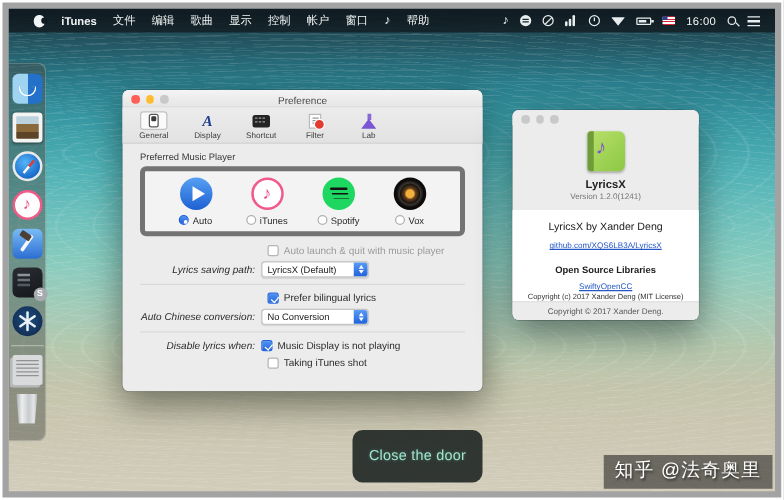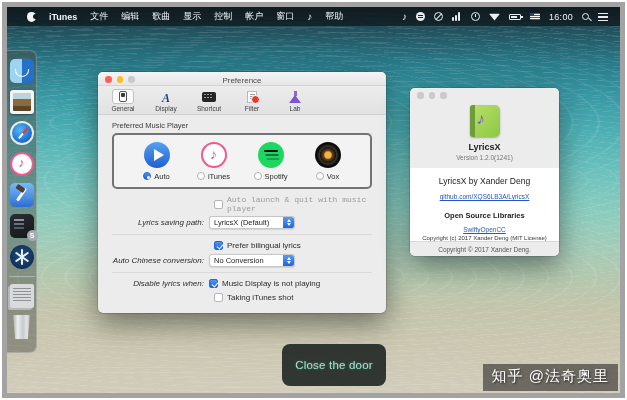--- a/index.html
+++ b/index.html
@@ -107,36 +107,36 @@
   .ti-filter { width:10px; height:12px; background:#fdfdfd; border:1px solid #b9b9b9; position:relative; }
   .ti-filter::before { content:""; position:absolute; left:1.5px; top:2px; width:5px; height:1px; background:#9a9a9a; box-shadow:0 2px 0 #9a9a9a,0 4px 0 #9a9a9a; }
   .ti-filter::after { content:""; position:absolute; right:-4px; bottom:-2px; width:7px; height:7px; border-radius:50%; background:#e23b30; border:1px solid #fff; }
   .ti-lab { position:relative; width:12px; height:12px; }
   .ti-lab::before { content:""; position:absolute; left:4.5px; top:0; width:3px; height:5px; background:#8a68d8; }
   .ti-lab::after { content:""; position:absolute; left:0; bottom:0; width:0; height:0;
     border-left:6px solid transparent; border-right:6px solid transparent; border-bottom:8px solid #7a55d4; }
 
   .prefbody { padding:6px 14px 0; font-size:8px; color:#2b2b2b; }
   .seclabel { font-size:7.5px; color:#3a3a3a; margin-bottom:3px; }
-  .playerbox { background:#f3f3f3; border:2px solid #737373; border-radius:5px; height:56px;
+  .playerbox { background:#f3f3f3; border:4px solid #737373; border-radius:5px; height:56px;
     display:flex; align-items:center; justify-content:center; gap:13px; margin-bottom:6px; }
   .popt { display:flex; flex-direction:column; align-items:center; width:44px; }
   .pic { width:26px; height:26px; border-radius:50%; position:relative; margin-bottom:4px; }
   .pic-auto { background:linear-gradient(180deg,#56a0f2,#1e60d2); }
   .pic-auto::after { content:""; position:absolute; left:10px; top:7px; border-left:10px solid #fff; border-top:6px solid transparent; border-bottom:6px solid transparent; }
   .pic-itunes { background:#fff; border:2px solid #f0598a; }
   .pic-itunes::after { content:"♪"; position:absolute; left:0; right:0; top:2px; text-align:center; font-size:14px; color:#e2498b; }
   .pic-spotify { background:#1ed760; }
   .pic-spotify::after { content:""; position:absolute; left:6px; top:8px; width:14px; height:2px; border-radius:2px; background:#121212;
     box-shadow:1px 4px 0 -0.4px #121212, 2px 8px 0 -0.8px #121212; }
   .pic-vox { background:radial-gradient(circle,#f2b13c 0 17%,#69411c 24%,#17130f 42%,#3a3733 46%,#0c0b0a 60%); }
   .prow { display:flex; align-items:center; margin:3px 0; min-height:11px; }
   .plabel { width:97px; text-align:right; padding-right:5px; color:#2b2b2b; flex:0 0 auto;font-style:italic; }
   .indent { margin-left:102px; }
-  .muted { color:#9b9b9b;font-family:Liberation Mono, monospace; }
+  .muted { color:#9b9b9b; }
   .cb { width:9px; height:9px; border:1px solid #b5b5b5; border-radius:2px; background:#fff; margin-right:4px; position:relative; flex:0 0 auto; }
   .cb.checked { background:linear-gradient(#4f94f2,#2566dd); border-color:#2566dd; }
   .cb.checked::after { content:""; position:absolute; left:2.5px; top:0.5px; width:3px; height:5px; border:solid #fff; border-width:0 1.4px 1.4px 0; transform:rotate(40deg); }
   .radio { width:8px; height:8px; border-radius:50%; border:1px solid #b0b0b0; background:#fff; margin-right:3px; position:relative; flex:0 0 auto; }
   .radio.selected { background:linear-gradient(#4f94f2,#2061da); border-color:#2061da; }
   .radio.selected::after { content:""; position:absolute; left:2.5px; top:2.5px; width:3px; height:3px; border-radius:50%; background:#fff; }
   .roptlabel { display:flex; align-items:center; font-size:7.5px; color:#2b2b2b; }
   .dropdown { display:inline-flex; align-items:center; height:13px; background:#fff; border:1px solid #c6c6c6; border-radius:3px;
     padding-left:4px; min-width:86px; position:relative; box-shadow:0 .5px 1px rgba(0,0,0,.1); }
   .dropdown .dval { font-size:7.5px; color:#222; padding-right:14px; }

